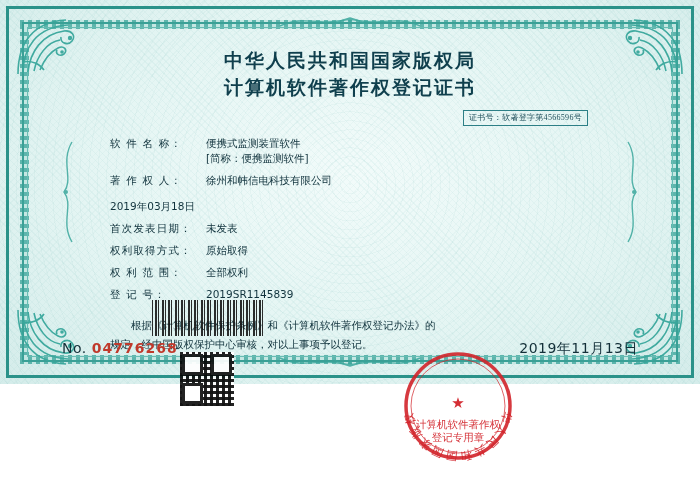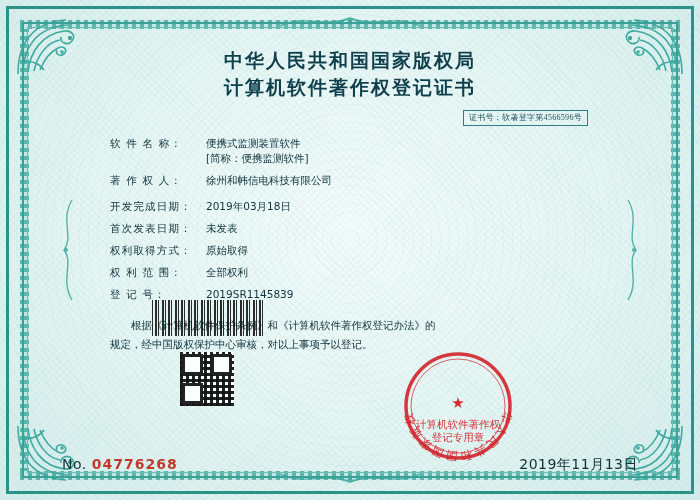--- a/index.html
+++ b/index.html
@@ -11,21 +11,21 @@
     height: 500px;
     background: #ffffff;
     font-family: "DejaVu Sans", "Liberation Sans", sans-serif;
     overflow: hidden;
   }
 
   
   #certificate {
     position: relative;
     width: 700px;
-    height: 500px;
+    height: 384px;
     background:
       radial-gradient(ellipse at 50% 45%, #f2fbfa 0%, #e4f5f3 55%, #d4ecea 100%);
     box-sizing: border-box;
   }
 
   
   .texture {
     position: absolute;
     inset: 0;
     pointer-events: none;
@@ -375,21 +375,20 @@
       </div>
 
       <div class="frow">
         <div class="flabel tight">著 作 权 人：</div>
         <div class="fvalue">徐州和帏信电科技有限公司</div>
       </div>
 
       <div class="gap-row"></div>
 
       <div class="frow">
-        <div class="flabel tight">开发完成日期：</div>
         <div class="fvalue">2019年03月18日</div>
       </div>
 
       <div class="frow">
         <div class="flabel tight">首次发表日期：</div>
         <div class="fvalue">未发表</div>
       </div>
 
       <div class="frow">
         <div class="flabel tight">权利取得方式：</div>

